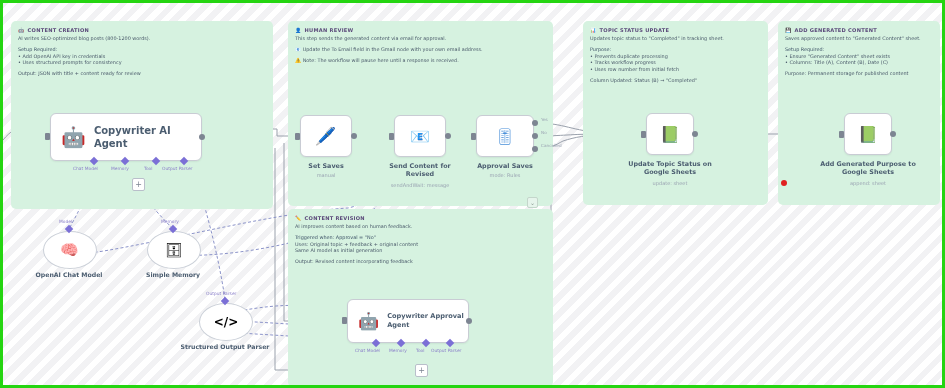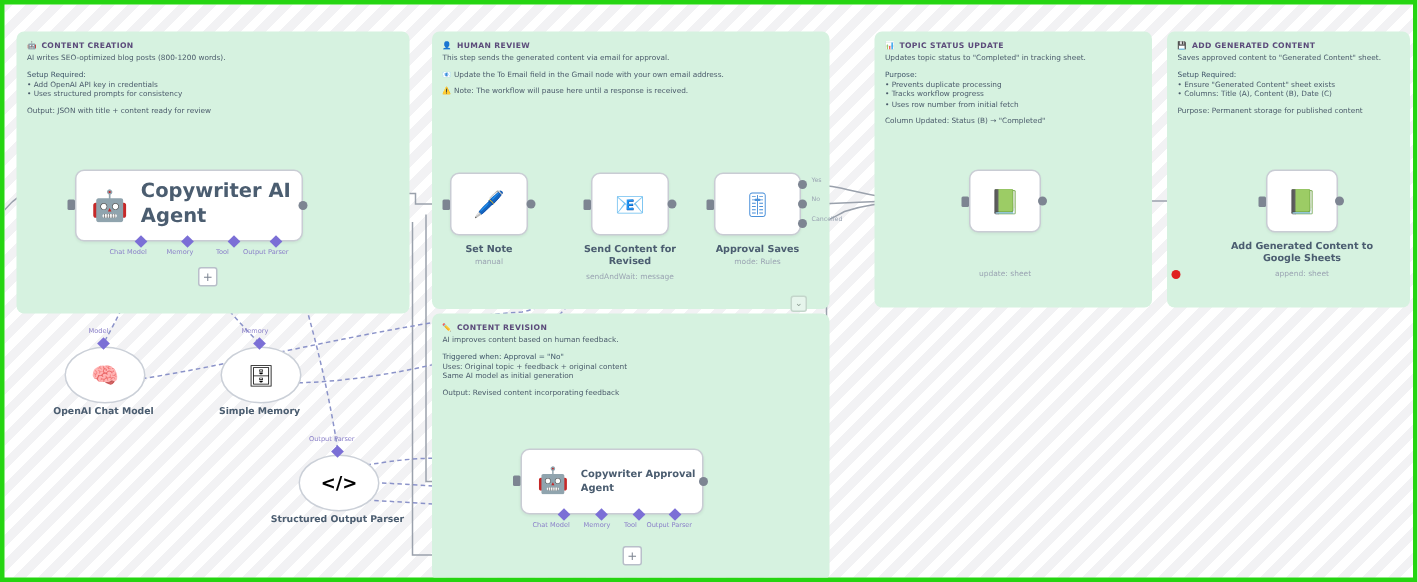--- a/index.html
+++ b/index.html
@@ -35,21 +35,21 @@
   }
   .node.agent{justify-content:flex-start;padding-left:10px;gap:8px;}
   .node-title{
     position:absolute;text-align:center;font-size:6.4px;font-weight:bold;
     color:#4b5d70;line-height:1.25;width:150px;left:50%;transform:translateX(-50%);
   }
   .node-sub{
     position:absolute;text-align:center;font-size:5px;color:#9aa4b2;
     width:150px;left:50%;transform:translateX(-50%);
   }
-  .agent-label{font-size:13px;font-weight:bold;color:#4b5d70;line-height:1.3;}
+  .agent-label{font-size:10px;font-weight:bold;color:#4b5d70;line-height:1.3;}
 
   
   .port{position:absolute;width:6px;height:6px;border-radius:50%;background:#7d8592;}
   .port.sq{border-radius:1px;width:5px;height:7px;}
 
   
   .dport{position:absolute;width:6px;height:6px;background:#7b6fd6;transform:rotate(45deg);}
   .dlabel{position:absolute;font-size:4.4px;color:#8b80c9;white-space:nowrap;}
 
   
@@ -219,21 +219,21 @@
   </div>
   <div class="dport" style="left:219px;top:295px;"></div>
   <div class="dlabel" style="left:203px;top:288px;">Output Parser</div>
   <div class="subnode-title" style="left:222px;top:340px;">Structured Output Parser</div>
 
   <div class="node" style="left:297px;top:112px;width:52px;height:42px;">
     <span style="font-size:17px;">🖊️</span>
   </div>
   <div class="port sq" style="left:292px;top:130px;"></div>
   <div class="port" style="left:348px;top:130px;"></div>
-  <div class="node-title" style="left:323px;top:159px;">Set Note</div>
+  <div class="node-title" style="left:323px;top:159px;">Set Saves</div>
   <div class="node-sub" style="left:323px;top:169px;">manual</div>
 
   <div class="node" style="left:391px;top:112px;width:52px;height:42px;">
     <span style="font-size:16px;">📧</span>
   </div>
   <div class="port sq" style="left:386px;top:130px;"></div>
   <div class="port" style="left:442px;top:130px;"></div>
   <div class="node-title" style="left:417px;top:159px;width:80px;">Send Content for Revised</div>
   <div class="node-sub" style="left:417px;top:179px;width:110px;">sendAndWait: message</div>
 
@@ -248,28 +248,29 @@
   <div class="outlbl" style="left:538px;top:127px;">No</div>
   <div class="outlbl" style="left:538px;top:140px;">Cancelled</div>
   <div class="node-title" style="left:502px;top:159px;">Approval Saves</div>
   <div class="node-sub" style="left:502px;top:169px;">mode: Rules</div>
 
   <div class="node" style="left:643px;top:110px;width:48px;height:42px;">
     <span style="font-size:16px;">📗</span>
   </div>
   <div class="port sq" style="left:638px;top:128px;"></div>
   <div class="port" style="left:689px;top:128px;"></div>
+  <div class="node-title" style="left:667px;top:157px;width:100px;">Update Topic Status on Google Sheets</div>
   <div class="node-sub" style="left:667px;top:177px;">update: sheet</div>
 
   <div class="node" style="left:841px;top:110px;width:48px;height:42px;">
     <span style="font-size:16px;">📗</span>
   </div>
   <div class="port sq" style="left:836px;top:128px;"></div>
   <div class="port" style="left:887px;top:128px;"></div>
-  <div class="node-title" style="left:865px;top:157px;width:110px;">Add Generated Content to Google Sheets</div>
+  <div class="node-title" style="left:865px;top:157px;width:110px;">Add Generated Purpose to Google Sheets</div>
   <div class="node-sub" style="left:865px;top:177px;">append: sheet</div>
   <div class="reddot" style="left:778px;top:177px;"></div>
 
   <div class="node agent" style="left:344px;top:296px;width:122px;height:44px;">
     <span style="font-size:17px;line-height:1;">🤖</span>
     <span class="agent-label" style="font-size:6.6px;">Copywriter Approval Agent</span>
   </div>
   <div class="port sq" style="left:339px;top:314px;"></div>
   <div class="port" style="left:463px;top:315px;"></div>
   <div class="dport" style="left:370px;top:337px;"></div>

